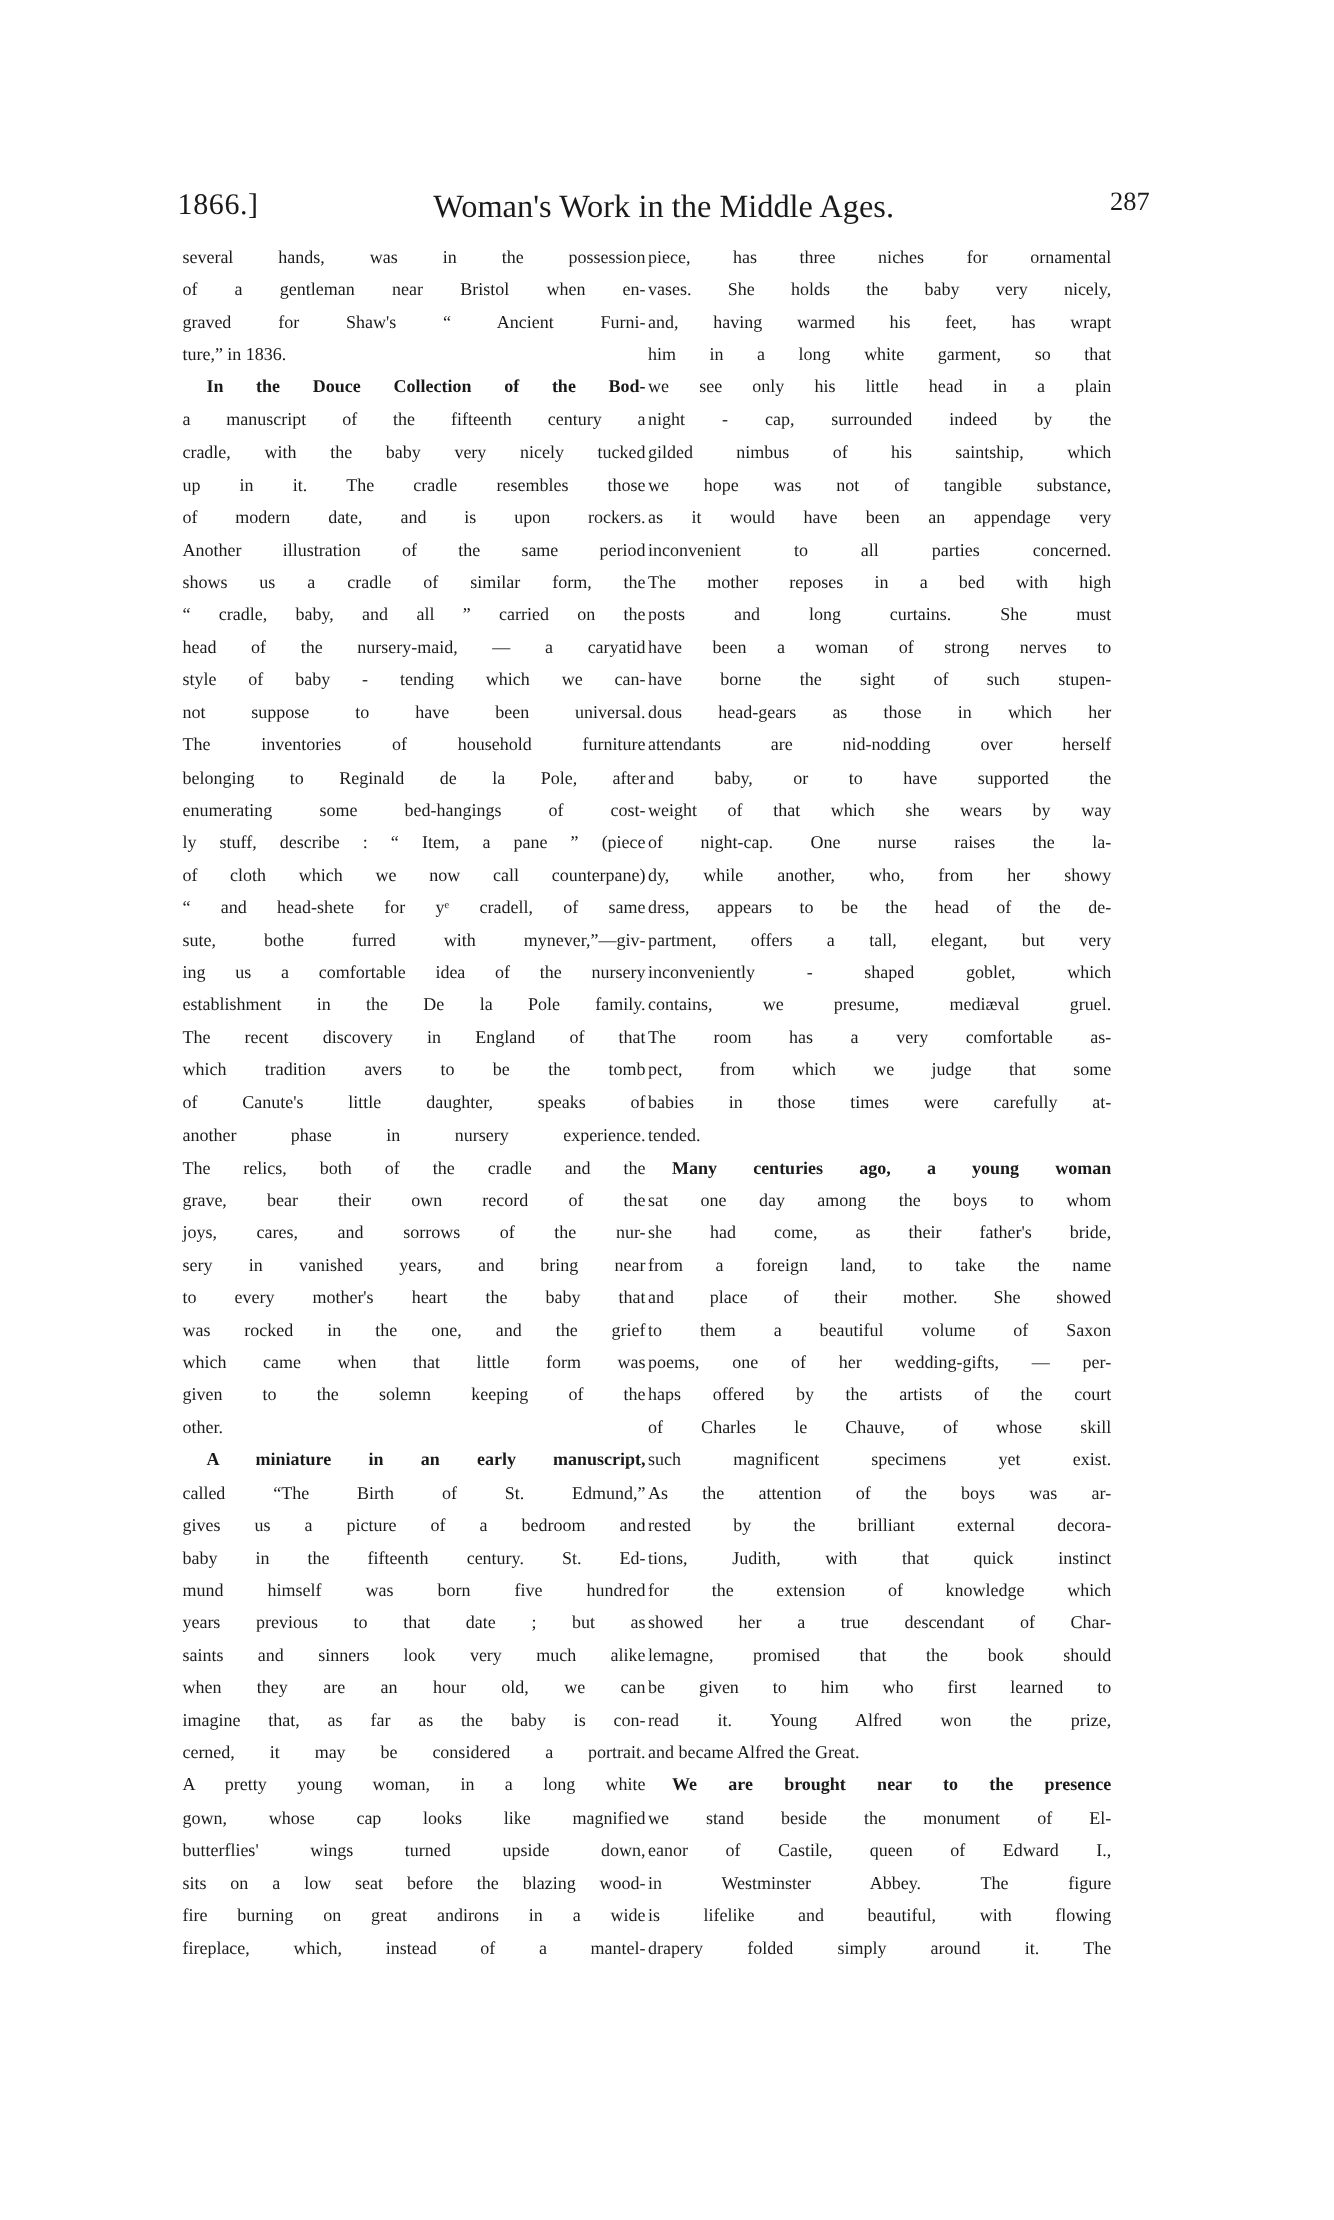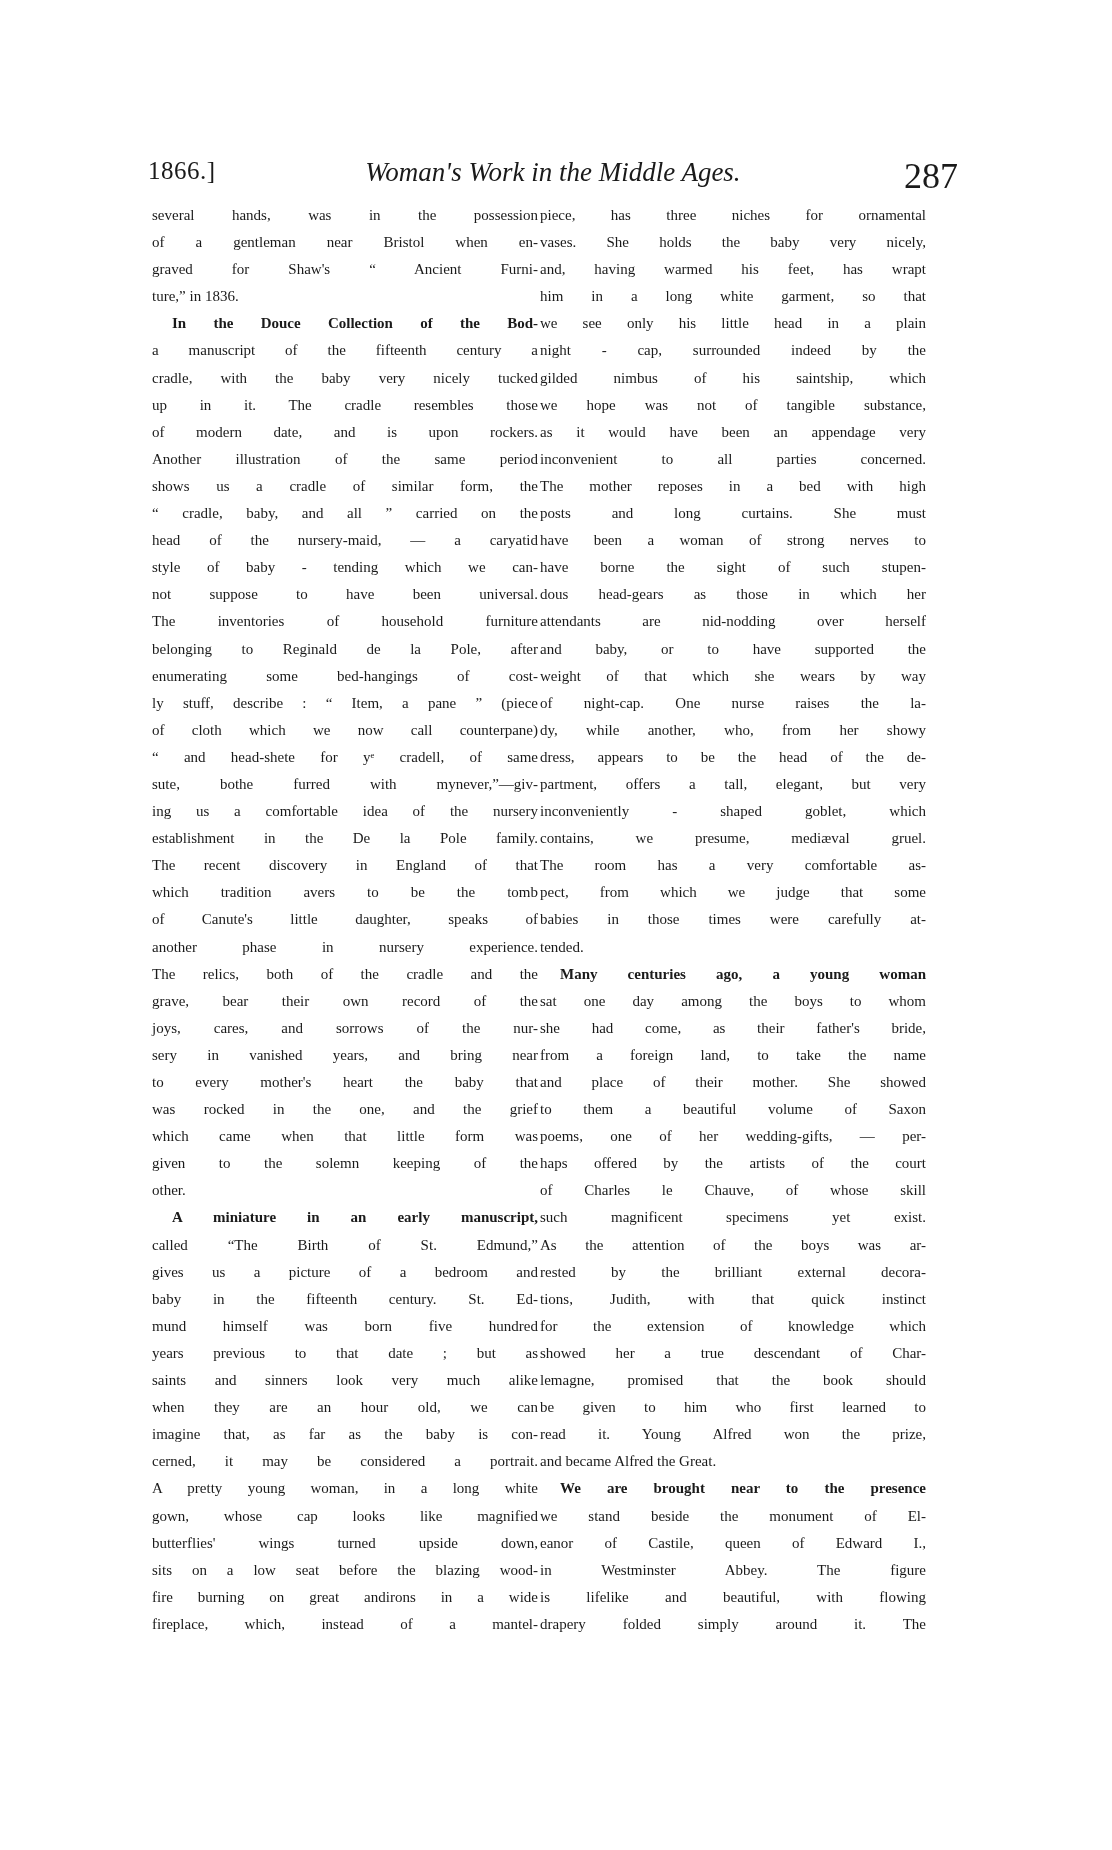--- a/index.html
+++ b/index.html
@@ -2,22 +2,22 @@
 <html><head>
 <meta charset="utf-8">
 <style>
   html, body { margin: 0; padding: 0; background: #ffffff; }
   body { width: 1112px; height: 1850px; position: relative; overflow: hidden;
          font-family: "Liberation Serif", "DejaVu Serif", serif; color: #1a1a1a; }
   .page { position: absolute; left: 0; top: 0; width: 1112px; height: 1850px; }
   .header { position: absolute; top: 157px; left: 148px; width: 810px; height: 44px; }
   .hdr-left { position: absolute; left: 0; top: 0; font-size: 25px; letter-spacing: 0.5px; }
   .hdr-title { position: absolute; left: 0; right: 0; top: 0; text-align: center;
-               font-size: 27px; font-style: italic; }
-  .hdr-right { position: absolute; right: 0; top: -2px; font-size: 36px; }
+               font-size: 27px; }
+  .hdr-right { position: absolute; right: 0; top: -2px; font-size: 22px; }
   .col { position: absolute; top: 202px; width: 386px; font-size: 15px; line-height: 27.1px; }
   .col-left { left: 152px; }
   .col-right { left: 540px; }
   .line { display: block; text-align: justify; text-align-last: justify; white-space: nowrap;
           height: 27.1px; overflow: visible; }
   .line.last { text-align-last: left; }
   .line.indent { padding-left: 20px; font-weight: bold; }
 </style>
 </head>
 <body>

